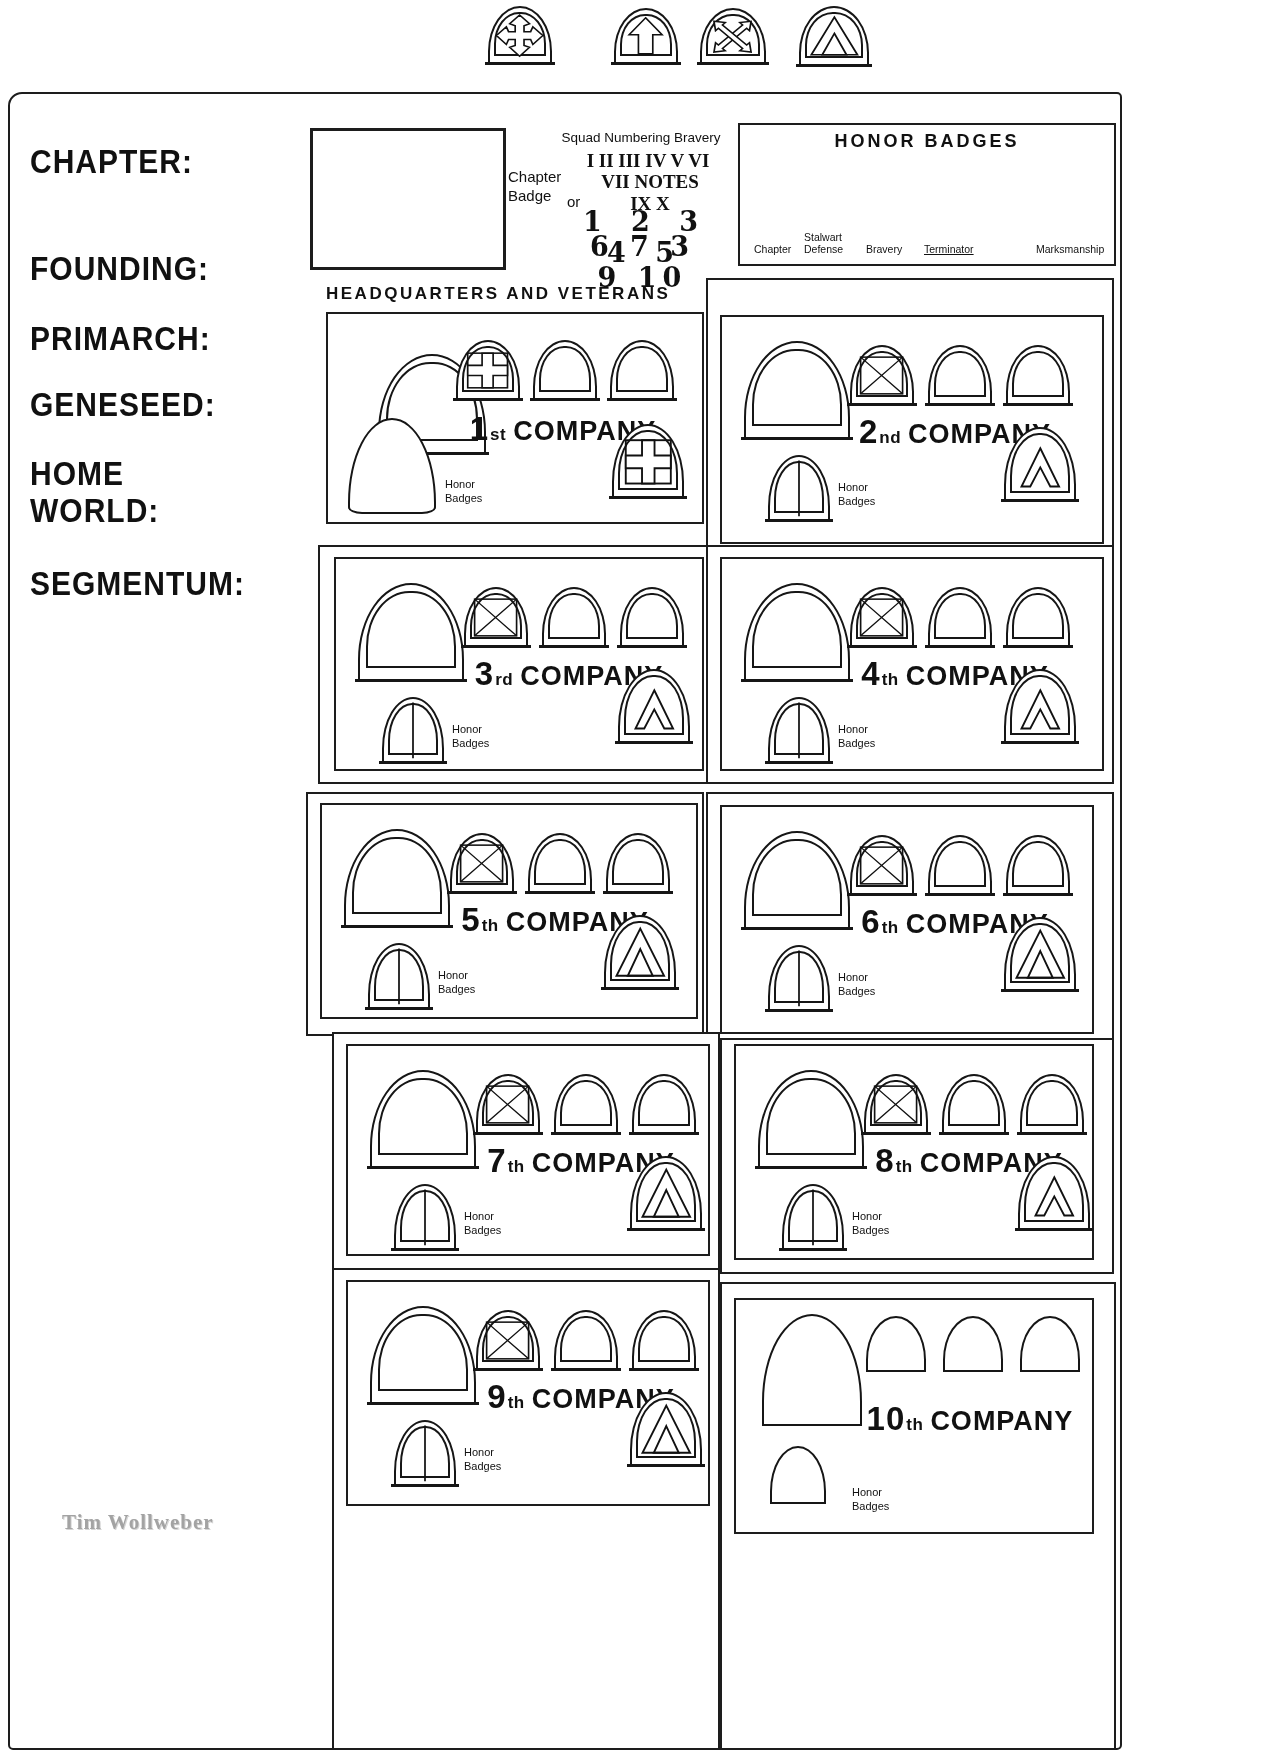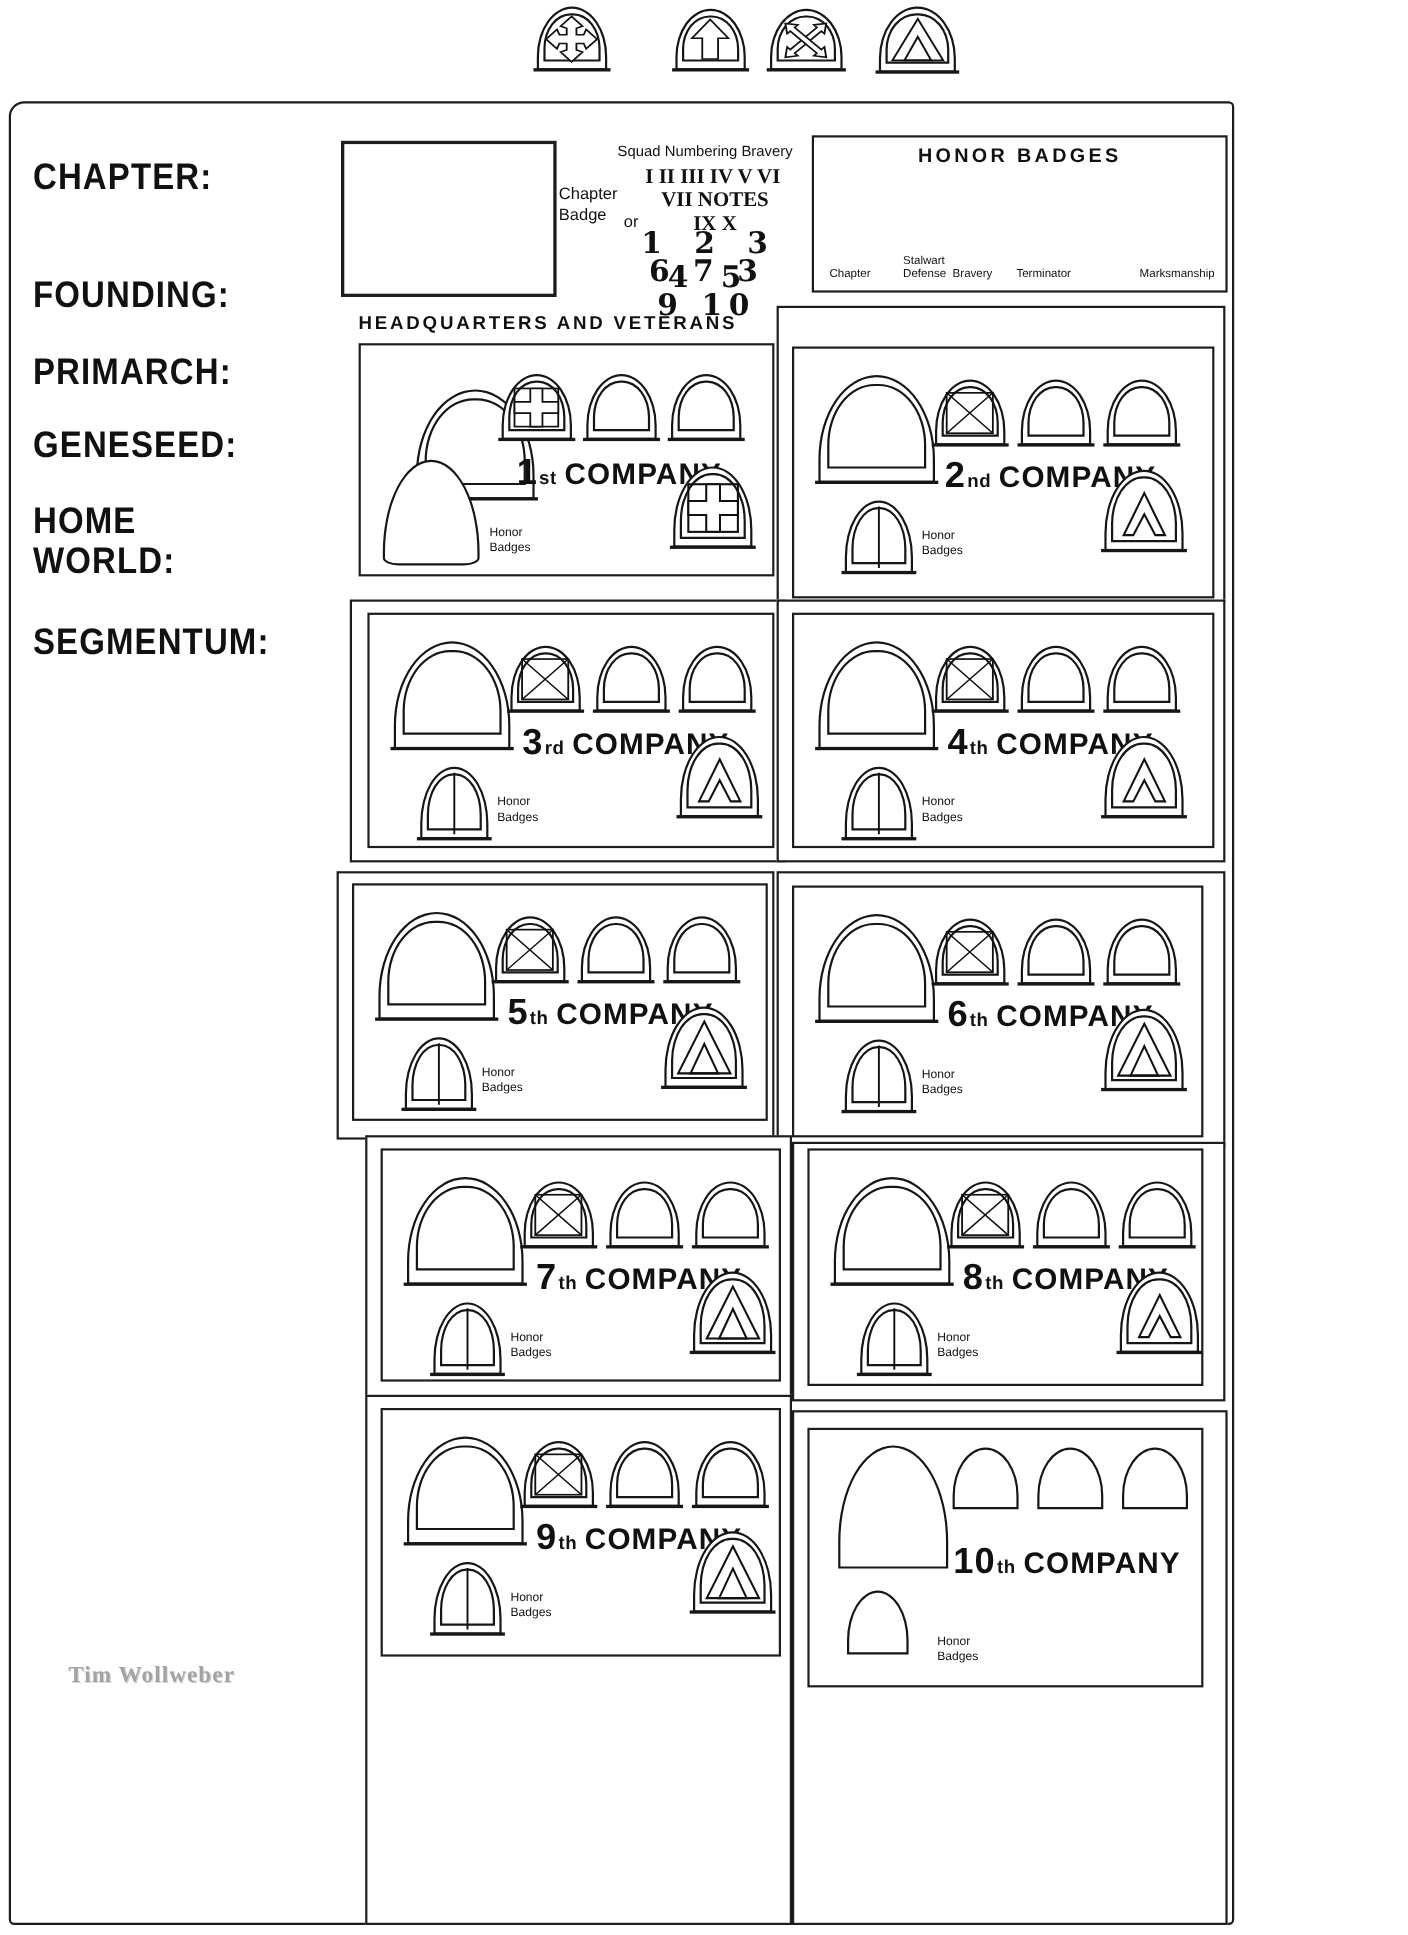--- a/index.html
+++ b/index.html
@@ -28,21 +28,21 @@
   .sn-or{position:absolute;left:567px;top:193px;font-size:15px;}
   .sn-num1{position:absolute;left:578px;top:206px;width:135px;text-align:center;
     font-family:"DejaVu Serif",serif;font-weight:bold;font-size:27px;letter-spacing:10px;}
   .sn-num2{position:absolute;left:570px;top:231px;width:145px;text-align:center;
     font-family:"DejaVu Serif",serif;font-weight:bold;font-size:27px;letter-spacing:6px;}
   
   .hb-box{position:absolute;left:738px;top:123px;width:374px;height:139px;border:2px solid #1d1d1d;}
   .hb-title{position:absolute;left:0;top:6px;width:100%;text-align:center;font-weight:bold;
     font-size:18px;letter-spacing:3px;}
   .hb-label{position:absolute;bottom:8px;font-size:10.5px;line-height:1.2;white-space:pre-line;}
-  .hb-0{left:14px;} .hb-1{left:81px;} .hb-2{left:126px;} .hb-3{left:184px;} .hb-4{left:248px;margin-left:48px;}
+  .hb-0{left:14px;} .hb-1{left:64px;} .hb-2{left:126px;} .hb-3{left:184px;text-decoration:underline;} .hb-4{left:248px;margin-left:48px;}
   
   .group{position:absolute;border:2px solid #1d1d1d;background:#fff;}
   .company{position:absolute;border:2px solid #1d1d1d;background:#fff;}
   .c-title{position:absolute;text-align:center;white-space:nowrap;}
   .c-title .num{font-weight:bold;font-size:33px;letter-spacing:1px;}
   .c-title .suffix{font-weight:bold;font-size:17px;letter-spacing:.5px;padding:0 7px 0 1px;}
   .c-title .word{font-weight:bold;font-size:27px;letter-spacing:1px;}
   .honor-lbl{position:absolute;font-size:11px;line-height:1.25;white-space:pre-line;}
   
   .pad{position:absolute;box-sizing:border-box;background:#fff;border:2.5px solid #161616;

